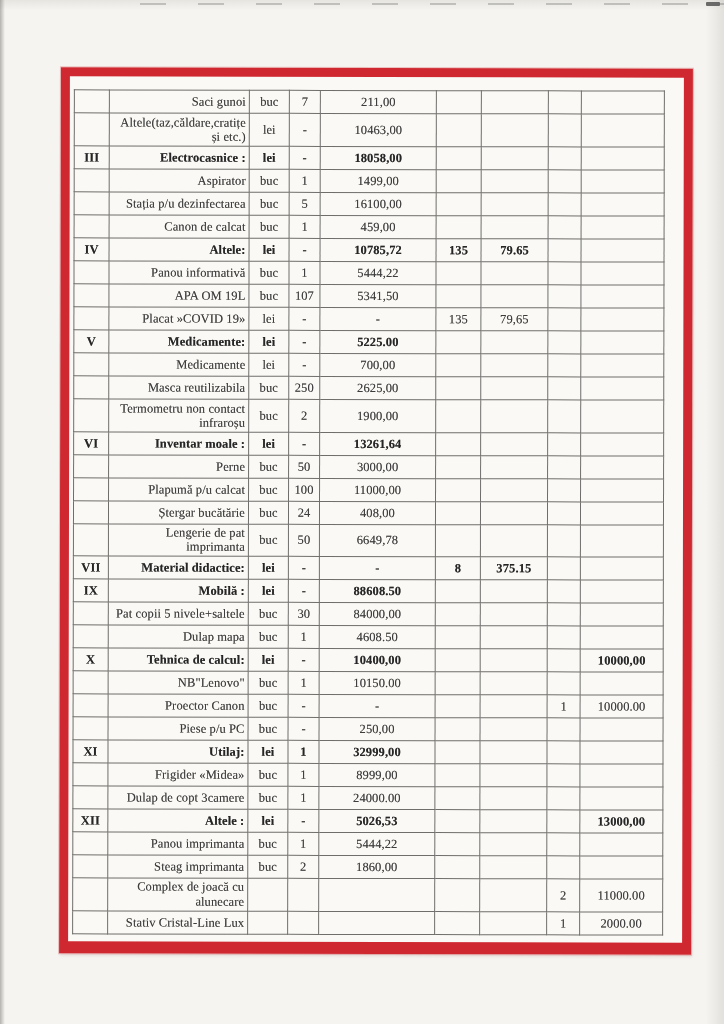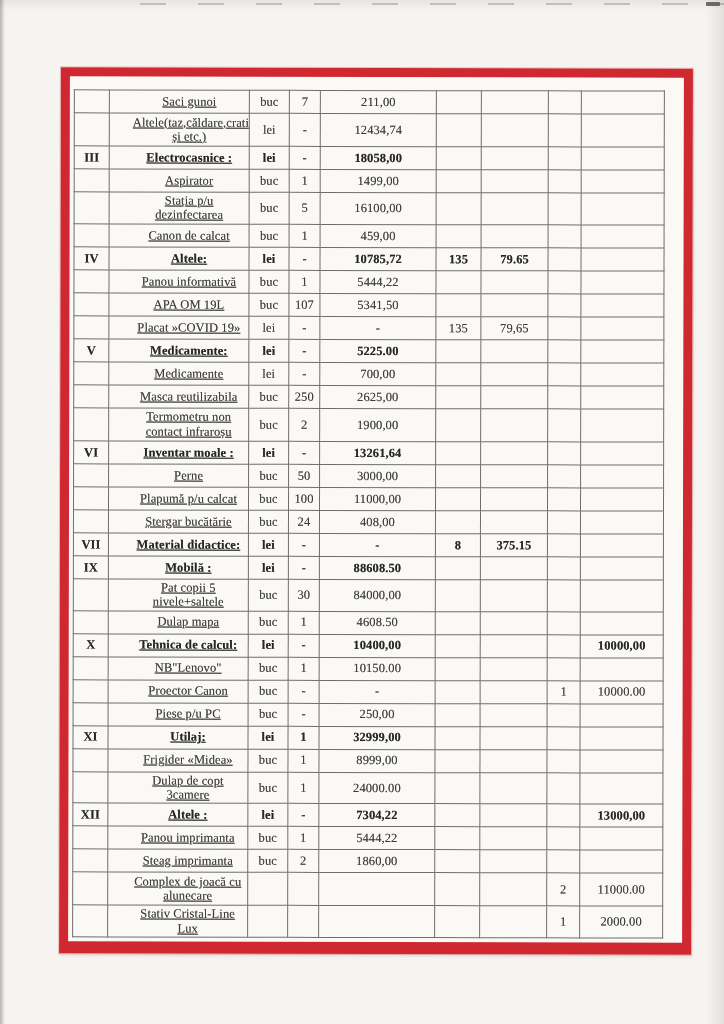--- a/index.html
+++ b/index.html
@@ -59,21 +59,21 @@
     height:20px;
     vertical-align:middle;
     text-align:center;
     overflow:hidden;
     line-height:1.15;
     letter-spacing:.1px;
     text-shadow:0 0 .4px rgba(60,60,60,.55);
   }
   table.inv tr{height:22px;}
   table.inv tr.tall{height:33px;}
-  table.inv td.name{text-align:center;padding-left:23px;text-decoration:underline;}
+  table.inv td.name{text-align:right;padding-left:6px;}
   table.inv tr.bold td{font-weight:bold;color:#262626;}
   table.inv td.no{font-weight:bold;color:#2c2c2c;}
   col.c-no{width:35px;}
   col.c-name{width:140px;}
   col.c-unit{width:40px;}
   col.c-qty{width:31px;}
   col.c-value{width:116px;}
   col.c-qty2{width:45px;}
   col.c-value2{width:67px;}
   col.c-qty3{width:33px;}
@@ -118,21 +118,21 @@
             <td class="qty2"></td>
             <td class="value2"></td>
             <td class="qty3"></td>
             <td class="value3"></td>
           </tr>
           <tr class="tall">
             <td class="no"></td>
             <td class="name">Altele(taz,căldare,cratițe și etc.)</td>
             <td class="unit">lei</td>
             <td class="qty">-</td>
-            <td class="value">12434,74</td>
+            <td class="value">10463,00</td>
             <td class="qty2"></td>
             <td class="value2"></td>
             <td class="qty3"></td>
             <td class="value3"></td>
           </tr>
           <tr class="bold">
             <td class="no">III</td>
             <td class="name">Electrocasnice :</td>
             <td class="unit">lei</td>
             <td class="qty">-</td>
@@ -300,20 +300,31 @@
             <td class="no"></td>
             <td class="name">Ștergar bucătărie</td>
             <td class="unit">buc</td>
             <td class="qty">24</td>
             <td class="value">408,00</td>
             <td class="qty2"></td>
             <td class="value2"></td>
             <td class="qty3"></td>
             <td class="value3"></td>
           </tr>
+          <tr>
+            <td class="no"></td>
+            <td class="name">Lengerie de pat imprimanta</td>
+            <td class="unit">buc</td>
+            <td class="qty">50</td>
+            <td class="value">6649,78</td>
+            <td class="qty2"></td>
+            <td class="value2"></td>
+            <td class="qty3"></td>
+            <td class="value3"></td>
+          </tr>
           <tr class="bold">
             <td class="no">VII</td>
             <td class="name">Material didactice:</td>
             <td class="unit">lei</td>
             <td class="qty">-</td>
             <td class="value">-</td>
             <td class="qty2">8</td>
             <td class="value2">375.15</td>
             <td class="qty3"></td>
             <td class="value3"></td>
@@ -426,21 +437,21 @@
             <td class="qty2"></td>
             <td class="value2"></td>
             <td class="qty3"></td>
             <td class="value3"></td>
           </tr>
           <tr class="bold">
             <td class="no">XII</td>
             <td class="name">Altele :</td>
             <td class="unit">lei</td>
             <td class="qty">-</td>
-            <td class="value">7304,22</td>
+            <td class="value">5026,53</td>
             <td class="qty2"></td>
             <td class="value2"></td>
             <td class="qty3"></td>
             <td class="value3">13000,00</td>
           </tr>
           <tr>
             <td class="no"></td>
             <td class="name">Panou imprimanta</td>
             <td class="unit">buc</td>
             <td class="qty">1</td>

